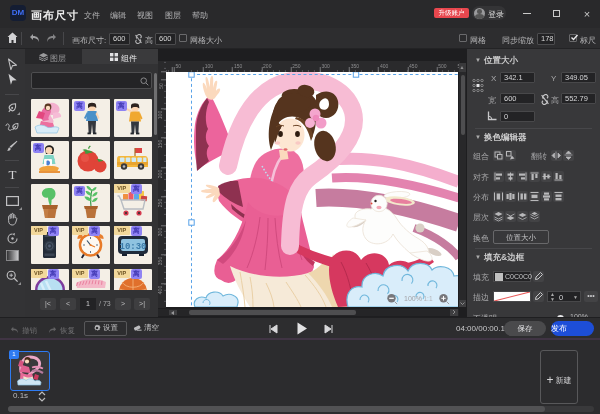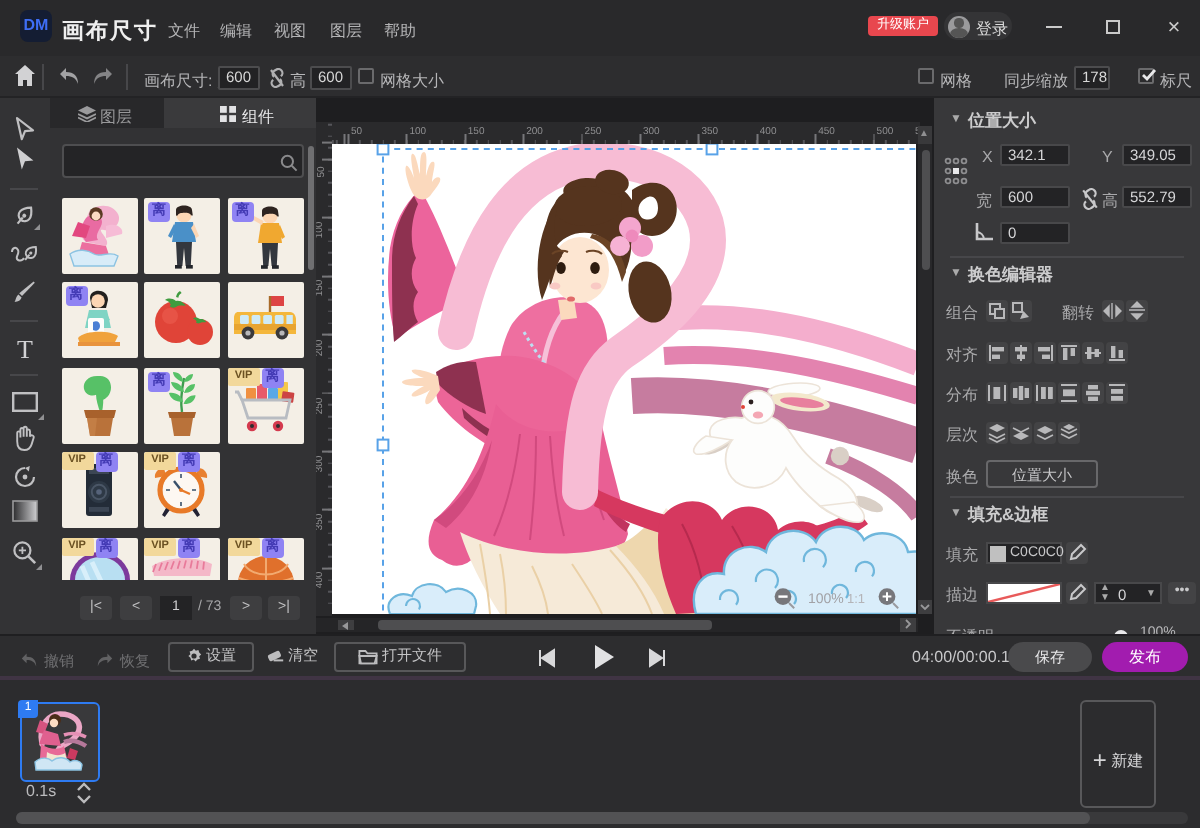--- a/index.html
+++ b/index.html
@@ -360,20 +360,31 @@
             <path d="M10 8c-3 0-5 2.5-4.5 5L11 12z" fill="#e88030"></path>
             <circle cx="18.5" cy="19" r="10.5" fill="none" stroke="#e87a28" stroke-width="2.6"></circle>
             <circle cx="18.5" cy="19" r="9" fill="#fdf8f2"></circle>
             <g stroke="#38506a" stroke-width="0.8">
               <path d="M18.5 11v2M18.5 25v2M11 19h2M24 19h2"></path>
             </g>
             <path d="M18.5 19L15 14.5" stroke="#38506a" stroke-width="1.2"></path>
             <path d="M18.5 19l4.5 2" stroke="#e87a28" stroke-width="1.2"></path>
             <circle cx="18.5" cy="19" r="1" fill="#e87a28"></circle>
             <path d="M11 28l-2 3.5 1.4 1 2.4-3.4zM26 28l2 3.5-1.4 1-2.4-3.4z" fill="#223"></path>
+          </svg>
+          <div class="bvip">VIP</div>
+          <div class="bq" style="left:17px;top:0">离</div>
+        </div>
+    <div class="card" style="left:88.8px;top:132px">
+          <svg width="38" height="38" viewBox="0 0 38 38">
+            <rect x="4" y="10" width="30" height="18" rx="4" fill="#1e2a3a"></rect>
+            <rect x="7" y="13" width="24" height="12" rx="2" fill="#8fc3e0"></rect>
+            <text x="19" y="23" font-size="9" font-weight="bold" fill="#3a7aa8" text-anchor="middle" font-family="Liberation Mono,monospace">10:30</text>
+            <rect x="8" y="28" width="5" height="2" fill="#16202e"></rect>
+            <rect x="25" y="28" width="5" height="2" fill="#16202e"></rect>
           </svg>
           <div class="bvip">VIP</div>
           <div class="bq" style="left:17px;top:0">离</div>
         </div>
 
     <div class="card" style="left:5.5px;top:174.5px">
           <svg width="38" height="38" viewBox="0 0 38 38">
             <ellipse cx="19" cy="21" rx="15" ry="14" fill="#7c3a9c"></ellipse>
             <ellipse cx="19" cy="21" rx="12.5" ry="11.5" fill="#b8dff2"></ellipse>
             <path d="M10 14l7 16M15 12l8 17" stroke="#d8effa" stroke-width="2.4"></path>
@@ -793,36 +804,32 @@
       </svg>
   <div class="btxt" style="left:60px;color:#6e6e70">恢复</div>
   <div class="bbtn" style="left:84px;width:43px"><svg style="vertical-align:-1px" width="8" height="8" viewBox="0 0 8 8">
           <path d="M4 0.4l0.9 1 1.3-0.4 0.4 1.3 1 0.9-1 0.9 0.4 1.3-1.3 0.4-0.9 1-0.9-1-1.3 0.4-0.4-1.3-1-0.9 1-0.9-0.4-1.3 1.3-0.4z" fill="#bcbcbe"></path>
           <circle cx="4" cy="4" r="1.3" fill="#2d2d2f"></circle>
         </svg> 设置</div>
   <div class="bbtn" style="left:128px;width:36px;border-color:transparent"><svg style="vertical-align:-1px" width="9" height="8" viewBox="0 0 9 8">
           <rect x="1" y="2.4" width="6.4" height="3.4" rx="1" fill="#bcbcbe" transform="rotate(-25 4 4)"></rect>
           <path d="M3.8 6.2L8.6 6.2" stroke="#bcbcbe" stroke-width="1"></path>
         </svg> 清空</div>
-  <div class="bbtn" style="left:167px;width:66px"><svg style="vertical-align:-1px" width="10" height="9" viewBox="0 0 10 9">
-          <path d="M0.7 1.5h3l1 1.2h4.6v5H0.7z" fill="none" stroke="#bcbcbe" stroke-width="0.9"></path>
-          <path d="M0.7 4h8.6l-1 3.7H1.5z" fill="#2d2d2f" stroke="#bcbcbe" stroke-width="0.9"></path>
-        </svg> 打开文件</div>
   <svg class="abs" style="left:268px;top:6px" width="10" height="10" viewBox="0 0 10 10">
         <path d="M2 1v8M9 1L3 5l6 4z" fill="#d8d8da" stroke="#d8d8da" stroke-width="1"></path>
       </svg>
   <svg class="abs" style="left:296px;top:4.5px" width="12" height="13" viewBox="0 0 12 13">
         <path d="M1.5 0.5L11 6.5 1.5 12.5z" fill="#e2e2e4"></path>
       </svg>
   <svg class="abs" style="left:324px;top:6px" width="10" height="10" viewBox="0 0 10 10">
         <path d="M8 1v8M1 1l6 4-6 4z" fill="#d8d8da" stroke="#d8d8da" stroke-width="1"></path>
       </svg>
   <div class="btxt" style="left:456px;top:6.5px;color:#c8c8ca;font-size:8px">04:00/00:00.1</div>
   <div class="abs" style="left:504px;top:3.5px;width:42px;height:15px;background:#4a4a4c;border-radius:8px;color:#e8e8ea;font-size:7.5px;text-align:center;line-height:15px">保存</div>
-  <div class="abs" style="left:551px;top:3.5px;width:43px;height:15px;background:#a21caf;border-radius:8px;color:#fff;font-size:8px;text-align:center;line-height:15px">发布</div>
+  <div class="abs" style="left:551px;top:3.5px;width:43px;height:15px;background:#1d4ed8;border-radius:8px;color:#fff;font-size:8px;line-height:15px">发布</div>
 </div>
 
 <div id="timeline">
   <div id="frame">
         <svg width="37" height="37" viewBox="0 0 37 37">
           <path d="M10 20 C 8 10 14 5 19 5 C 26 5 29.5 9 28.5 13 C 27.5 17 23 19.5 19.5 21.5 C 18 22.3 17.5 24 17.5 26" stroke="#eba7c6" stroke-width="2.8" fill="none" stroke-linecap="round"></path>
           <path d="M21 19 C 25 17.5 29 19 32 21" stroke="#b5789a" stroke-width="2.2" fill="none"></path>
           <path d="M21 15.5 C 25 14 29 15 32 16.5" stroke="#e490b5" stroke-width="1.8" fill="none"></path>
           <circle cx="16.5" cy="8" r="3" fill="#4a2c18"></circle>
           <circle cx="16" cy="9.5" r="2.1" fill="#fcdcc2"></circle>

